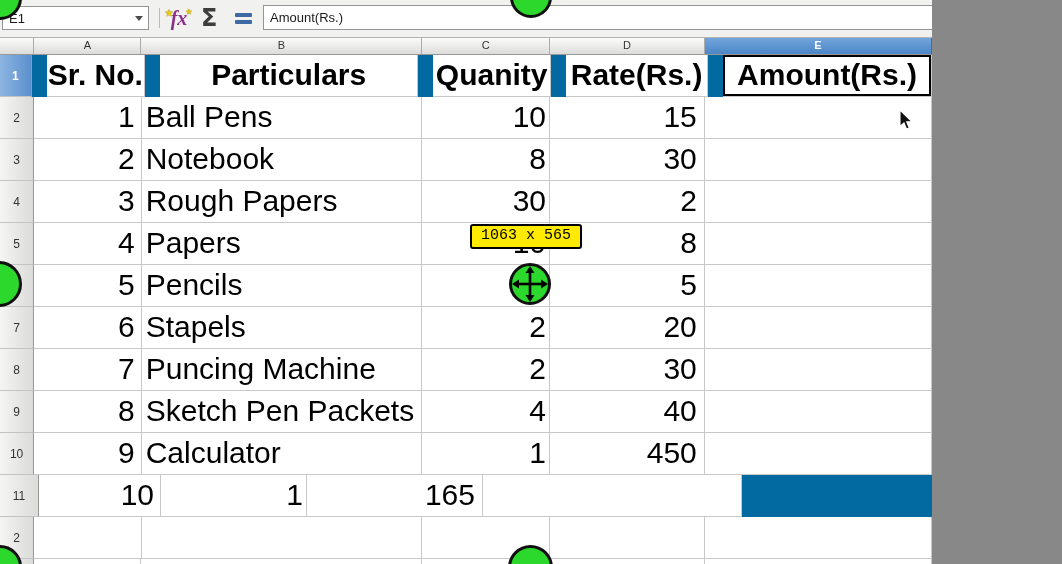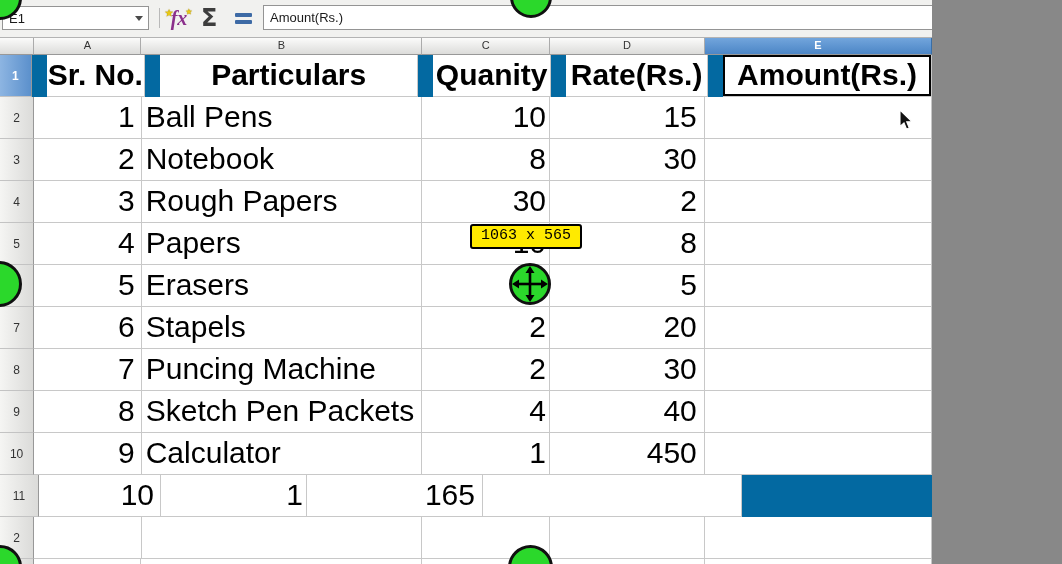--- a/index.html
+++ b/index.html
@@ -137,21 +137,21 @@
     <div class="rh">5</div>
     <div class="cell w-a num">4</div>
     <div class="cell w-b txt">Papers</div>
     <div class="cell w-c num c-col">10</div>
     <div class="cell w-d num d-col">8</div>
     <div class="cell w-e num"></div>
   </div>
   <div class="row">
     <div class="rh">6</div>
     <div class="cell w-a num">5</div>
-    <div class="cell w-b txt">Erasers</div>
+    <div class="cell w-b txt">Pencils</div>
     <div class="cell w-c num c-col">5</div>
     <div class="cell w-d num d-col">5</div>
     <div class="cell w-e num"></div>
   </div>
   <div class="row">
     <div class="rh">7</div>
     <div class="cell w-a num">6</div>
     <div class="cell w-b txt">Stapels</div>
     <div class="cell w-c num c-col">2</div>
     <div class="cell w-d num d-col">20</div>

